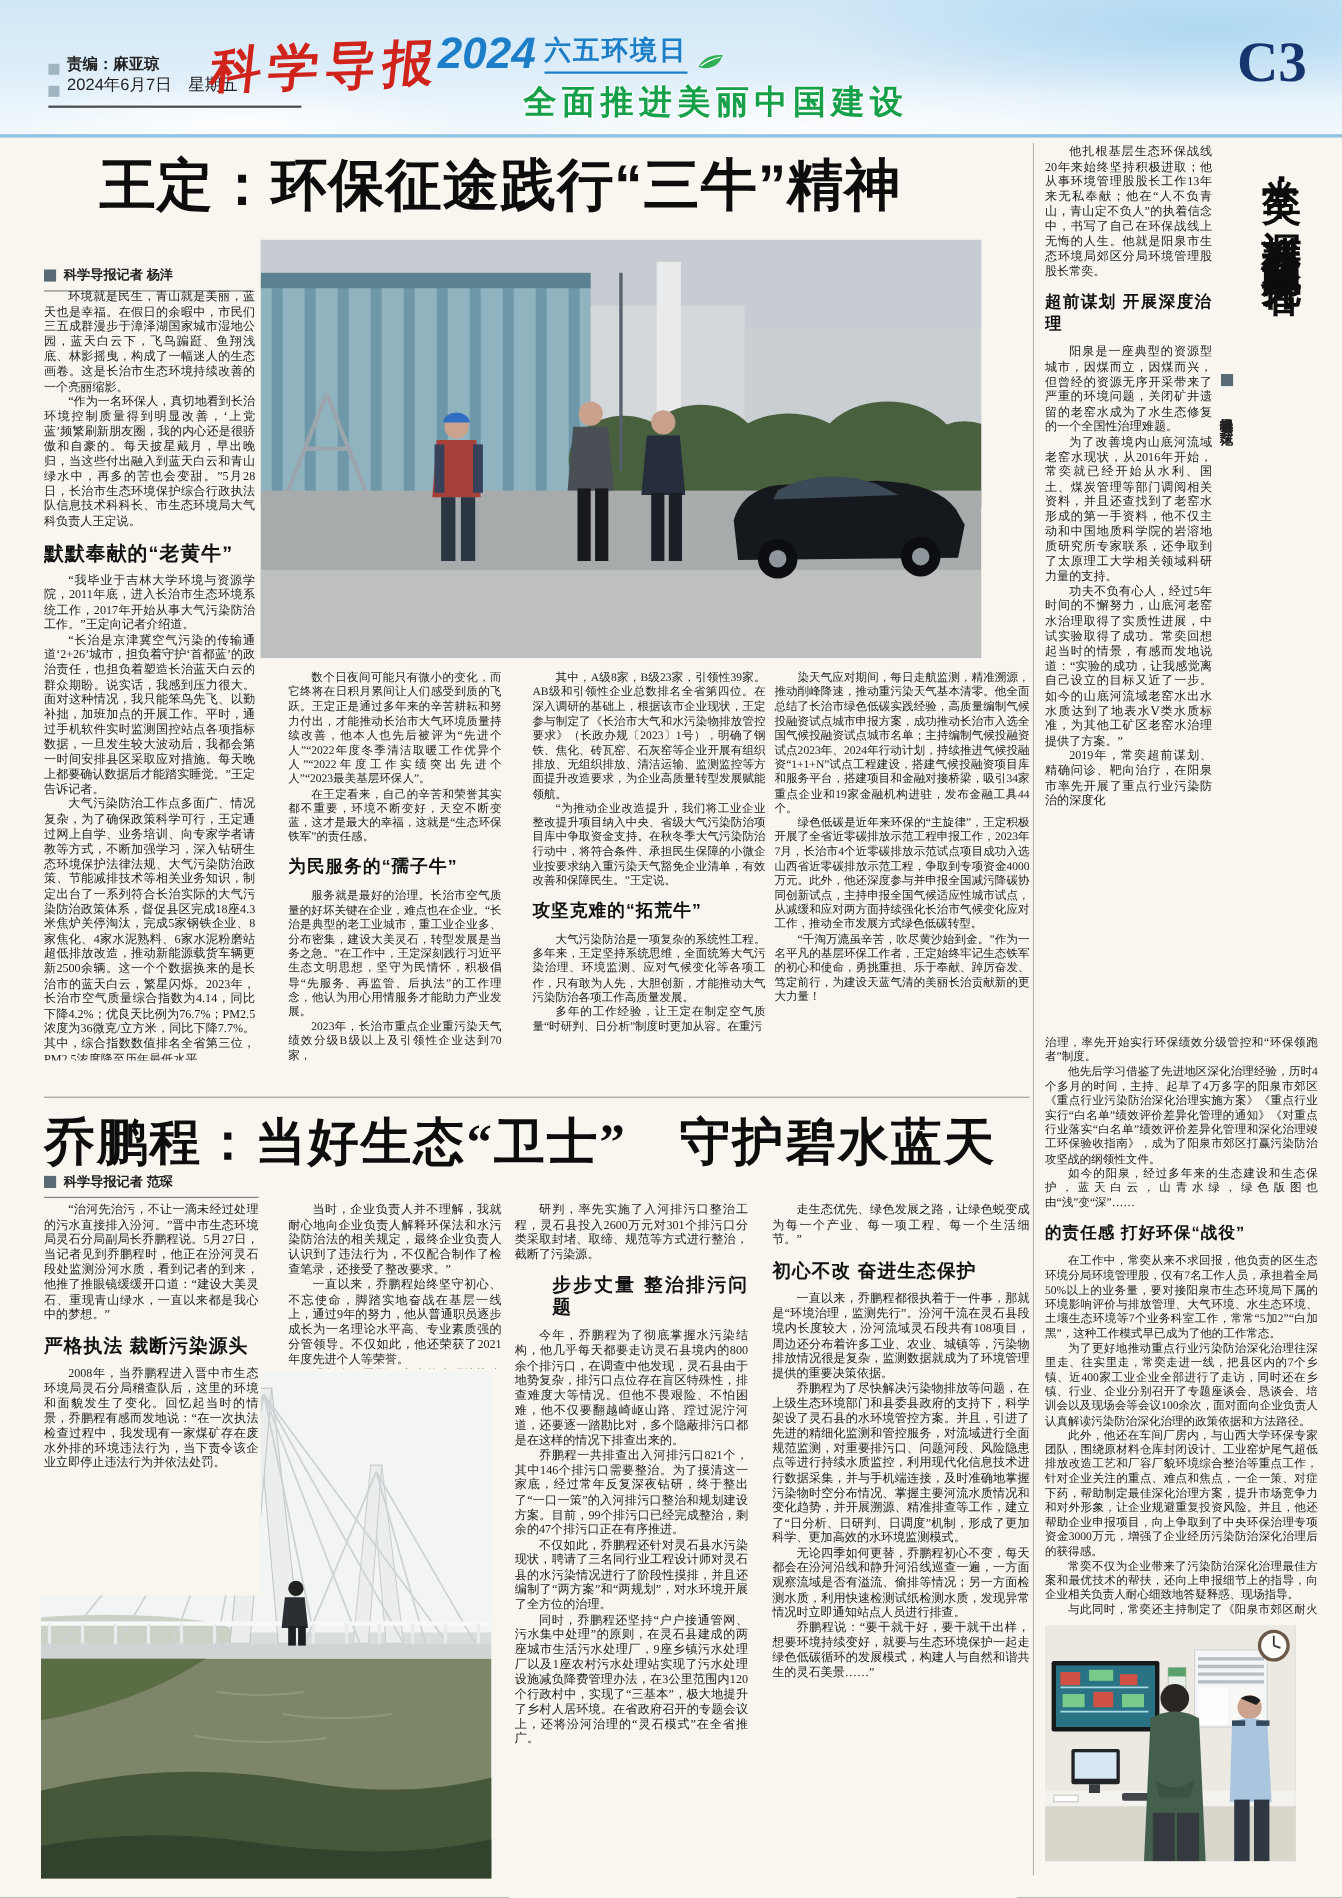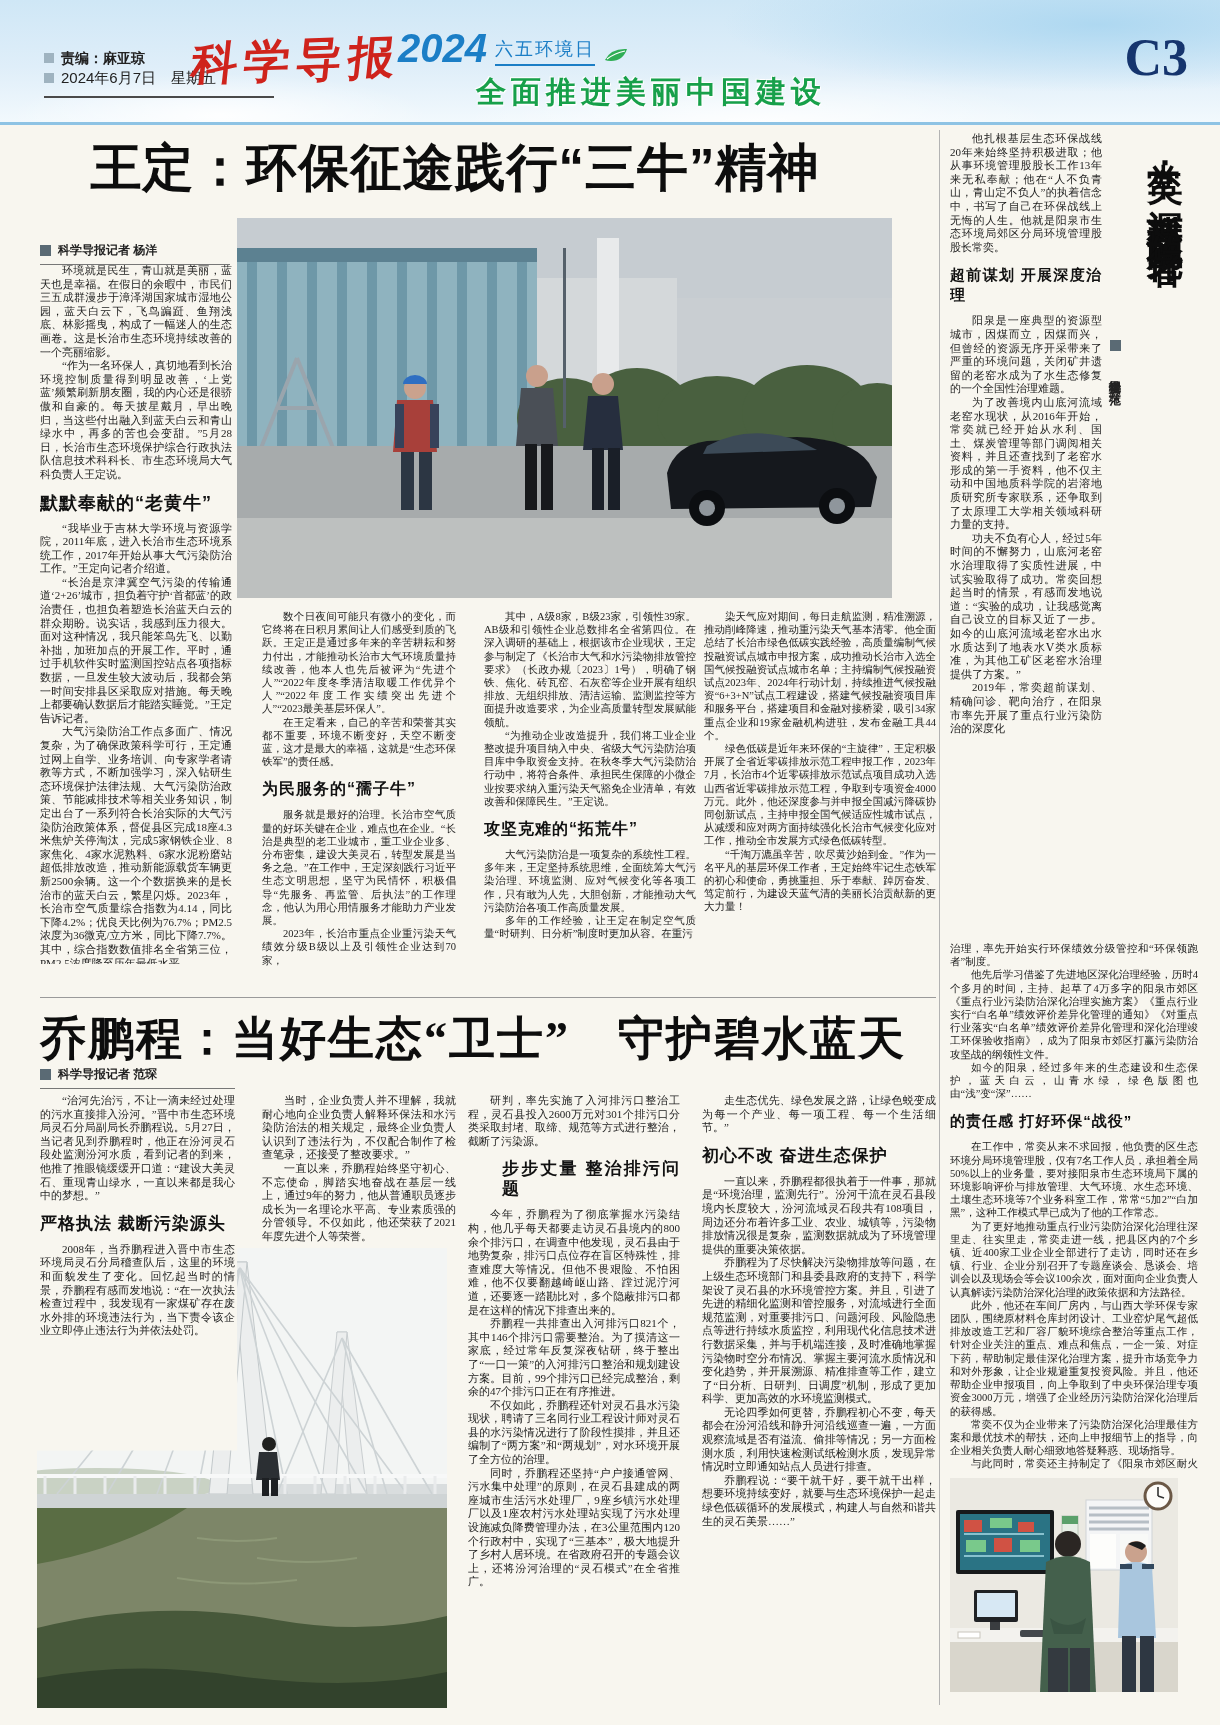--- a/index.html
+++ b/index.html
@@ -8,29 +8,29 @@
   
   .header{position:absolute;left:0;top:0;width:1220px;height:122px;
     background:
       radial-gradient(ellipse 300px 60px at 18% 95%, rgba(255,255,255,.9), rgba(255,255,255,0) 70%),
       radial-gradient(ellipse 420px 70px at 62% 100%, rgba(255,255,255,.85), rgba(255,255,255,0) 70%),
       radial-gradient(ellipse 500px 90px at 90% 20%, rgba(170,214,240,.9), rgba(170,214,240,0) 75%),
       linear-gradient(180deg,#cfe7f6 0%,#dfeef9 55%,#f2f9fd 100%);
     border-bottom:3px solid #8ec3e4;}
   .ed-block{position:absolute;left:44px;top:48px;width:230px;font-family:"Liberation Sans","DejaVu Sans",sans-serif;
     border-bottom:2px solid #4a4a4a;padding-bottom:8px;}
-  .ed-line{display:flex;align-items:center;gap:7px;font-size:14px;font-weight:bold;color:#222;line-height:20px;}
+  .ed-line{display:flex;align-items:flex-end;gap:7px;font-size:14px;font-weight:bold;color:#222;line-height:20px;}
   .ed-line.date{font-weight:normal;font-size:15px;}
   .sq{display:inline-block;width:10px;height:10px;background:#9fb3c0;flex:0 0 auto;}
   .logo{position:absolute;left:192px;top:30px;font-size:46px;font-weight:900;color:#cf231c;
     transform:skewX(-8deg) rotate(-2deg);letter-spacing:6px;font-family:"Liberation Serif",serif;}
   .banner{position:absolute;left:398px;top:30px;font-family:"Liberation Sans","DejaVu Sans",sans-serif;}
   .banner-top{display:flex;align-items:flex-end;gap:8px;}
   .banner-year{font-size:40px;line-height:36px;font-weight:900;font-style:italic;color:#1b7ec6;}
-  .banner-event{font-size:18px;font-weight:400;color:#1b7ec6;padding-bottom:3px;letter-spacing:2px;
+  .banner-event{font-size:24px;font-weight:700;color:#1b7ec6;padding-bottom:3px;letter-spacing:2px;
     border-bottom:2px solid #1b7ec6;}
   .leaf{margin-bottom:2px;}
   .slogan{margin:6px 0 0 78px;font-size:30px;font-weight:900;color:#17a04a;letter-spacing:5px;
     text-shadow:1px 1px 0 #fff,-1px -1px 0 #fff,0 2px 2px rgba(255,255,255,.8);}
   .pageno{position:absolute;right:32px;top:28px;font-size:52px;font-weight:900;color:#16356e;
     font-family:"Liberation Serif",serif;}
   
   .col{position:absolute;overflow:hidden;text-align:justify;}
   .col p{margin:0;text-indent:2em;}
   .a-body{font-size:11px;line-height:13.6px;}
@@ -197,21 +197,21 @@
 
     <div class="col a-body2" style="left:444px;top:478px;width:212px;height:358px;">
       <p>其中，A级8家，B级23家，引领性39家。AB级和引领性企业总数排名全省第四位。在深入调研的基础上，根据该市企业现状，王定参与制定了《长治市大气和水污染物排放管控要求》（长政办规〔2023〕1号），明确了钢铁、焦化、砖瓦窑、石灰窑等企业开展有组织排放、无组织排放、清洁运输、监测监控等方面提升改造要求，为企业高质量转型发展赋能领航。</p>
       <p>“为推动企业改造提升，我们将工业企业整改提升项目纳入中央、省级大气污染防治项目库中争取资金支持。在秋冬季大气污染防治行动中，将符合条件、承担民生保障的小微企业按要求纳入重污染天气豁免企业清单，有效改善和保障民生。”王定说。</p>
       <div class="sub">攻坚克难的“拓荒牛”</div>
       <p>大气污染防治是一项复杂的系统性工程。多年来，王定坚持系统思维，全面统筹大气污染治理、环境监测、应对气候变化等各项工作，只有敢为人先，大胆创新，才能推动大气污染防治各项工作高质量发展。</p>
       <p>多年的工作经验，让王定在制定空气质量“时研判、日分析”制度时更加从容。在重污</p>
     </div>
 
     <div class="col a-body2" style="left:664px;top:478px;width:232px;height:358px;">
-      <p>染天气应对期间，每日走航监测，精准溯源，推动削峰降速，推动重污染天气基本清零。他全面总结了长治市绿色低碳实践经验，高质量编制气候投融资试点城市申报方案，成功推动长治市入选全国气候投融资试点城市名单；主持编制气候投融资试点2023年、2024年行动计划，持续推进气候投融资“6+3+N”试点工程建设，搭建气候投融资项目库和服务平台，搭建项目和金融对接桥梁，吸引34家重点企业和19家金融机构进驻，发布金融工具44个。</p>
+      <p>染天气应对期间，每日走航监测，精准溯源，推动削峰降速，推动重污染天气基本清零。他全面总结了长治市绿色低碳实践经验，高质量编制气候投融资试点城市申报方案，成功推动长治市入选全国气候投融资试点城市名单；主持编制气候投融资试点2023年、2024年行动计划，持续推进气候投融资“1+1+N”试点工程建设，搭建气候投融资项目库和服务平台，搭建项目和金融对接桥梁，吸引34家重点企业和19家金融机构进驻，发布金融工具44个。</p>
       <p>绿色低碳是近年来环保的“主旋律”，王定积极开展了全省近零碳排放示范工程申报工作，2023年7月，长治市4个近零碳排放示范试点项目成功入选山西省近零碳排放示范工程，争取到专项资金4000万元。此外，他还深度参与并申报全国减污降碳协同创新试点，主持申报全国气候适应性城市试点，从减缓和应对两方面持续强化长治市气候变化应对工作，推动全市发展方式绿色低碳转型。</p>
       <p>“千淘万漉虽辛苦，吹尽黄沙始到金。”作为一名平凡的基层环保工作者，王定始终牢记生态铁军的初心和使命，勇挑重担、乐于奉献、踔厉奋发、笃定前行，为建设天蓝气清的美丽长治贡献新的更大力量！</p>
     </div>
   </div>
 
   <div class="art2">
     <div class="headline2">乔鹏程：当好生态“卫士”　守护碧水蓝天</div>
     <div class="byline">
       <span class="sq"></span>
       <span>科学导报记者 范琛</span>

